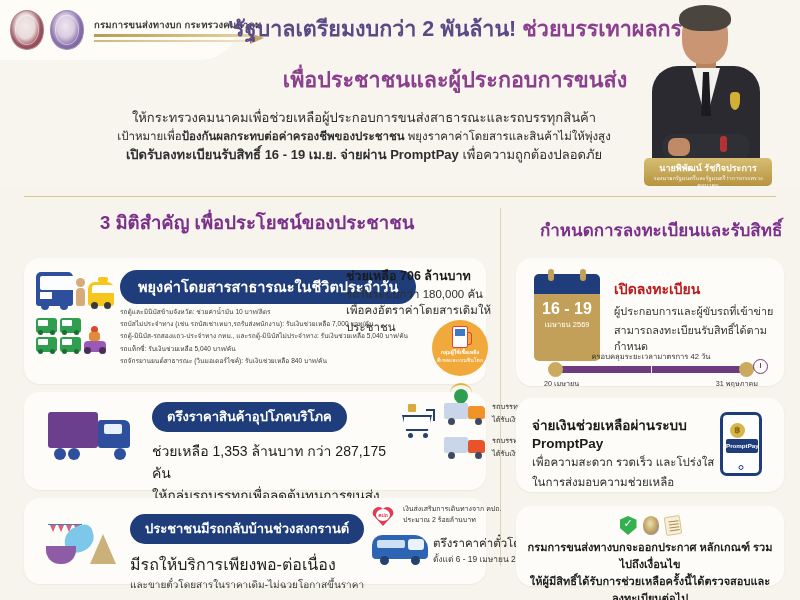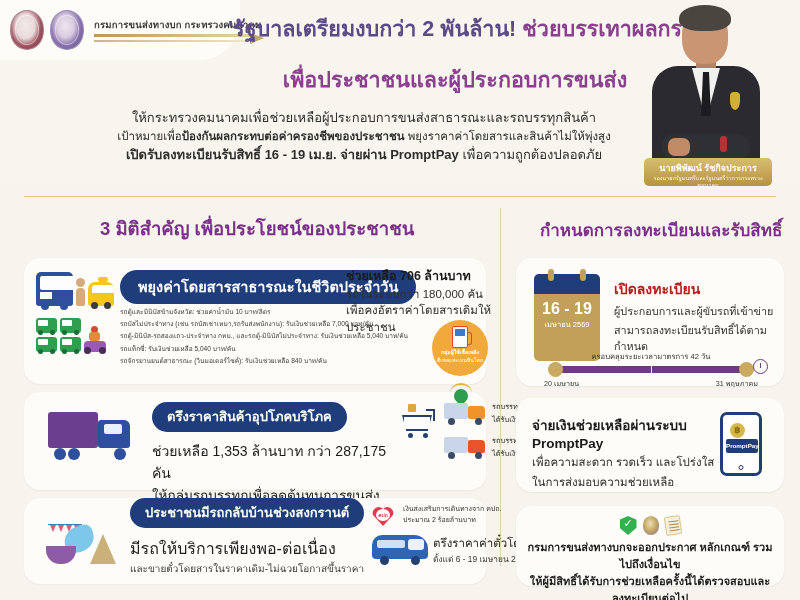--- a/index.html
+++ b/index.html
@@ -147,21 +147,21 @@
   .nameplate .nm { font-size: 9px; font-weight: 700; }
   .nameplate .rl { font-size: 5.5px; opacity: .95; line-height: 1.3; }
 
   .hdr-divider {
     position: absolute; left: 24px; top: 196px; width: 752px; height: 1px;
     background: #d9c98f;
   }
 
   
   .sec-title-left {
-    position: absolute; left: 100px; top: 214px;
+    position: absolute; left: 100px; top: 208px;
     font-size: 18.5px; font-weight: 700; color: #7b2f8a;
   }
   .sec-title-right {
     position: absolute; left: 540px; top: 216px;
     font-size: 17px; font-weight: 700; color: #7b2f8a;
   }
   .col-divider {
     position: absolute; left: 500px; top: 208px; width: 1px; height: 358px;
     background: #ded3b4;
   }
@@ -227,21 +227,21 @@
   .c2-mid .note { font-size: 13.5px; color: #222; }
   .cart { position: absolute; left: 378px; top: 14px; }
   .c2-right { position: absolute; left: 420px; top: 8px; width: 240px; }
   .c2-row { display: flex; align-items: center; gap: 6px; margin-bottom: 9px; }
   .c2-row .txt .t1 { font-size: 7.4px; color: #2e2e2e; white-space: nowrap; }
   .c2-row .txt .t2 { font-size: 7.4px; color: #2e2e2e; white-space: nowrap; }
   .c2-row .txt .t2 b { font-size: 11px; font-weight: 700; }
 
   
   .c3-icon { position: absolute; left: 20px; top: 26px; }
-  .c3-mid { position: absolute; left: 106px; top: 0; width: 260px; }
+  .c3-mid { position: absolute; left: 106px; top: 16px; width: 260px; }
   .c3-mid .m1 { font-size: 16px; color: #1f1f1f; margin-top: 8px; }
   .c3-mid .m2 { font-size: 10px; color: #3a3a3a; }
   .c3-right { position: absolute; left: 348px; top: 6px; width: 180px; }
   .c3-right .kpt { font-size: 7px; color: #333; line-height: 1.5; }
   .c3-bus-row { display: flex; align-items: center; gap: 5px; margin-top: 6px; }
   .c3-bus-row .b1 { font-size: 11.5px; color: #1f1f1f; white-space: nowrap; }
   .c3-bus-row .b2 { font-size: 8.4px; color: #333; white-space: nowrap; }
 
   
   .cal {

